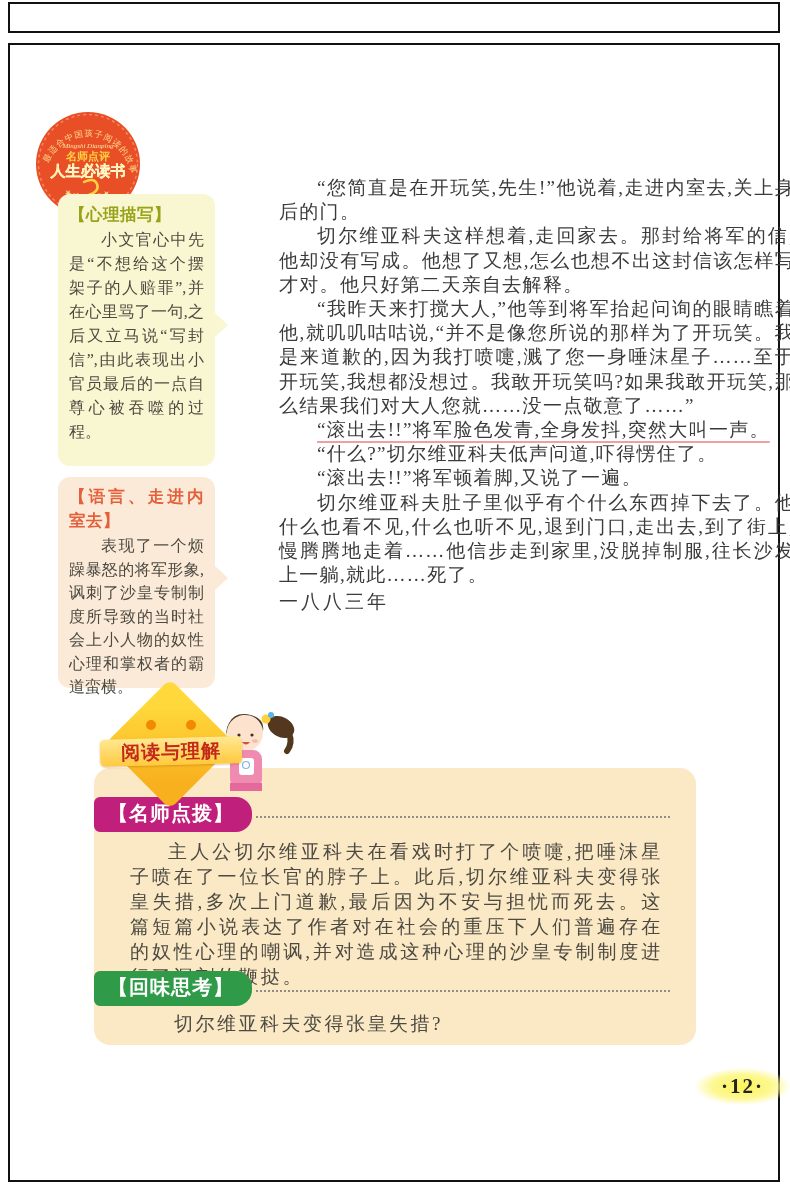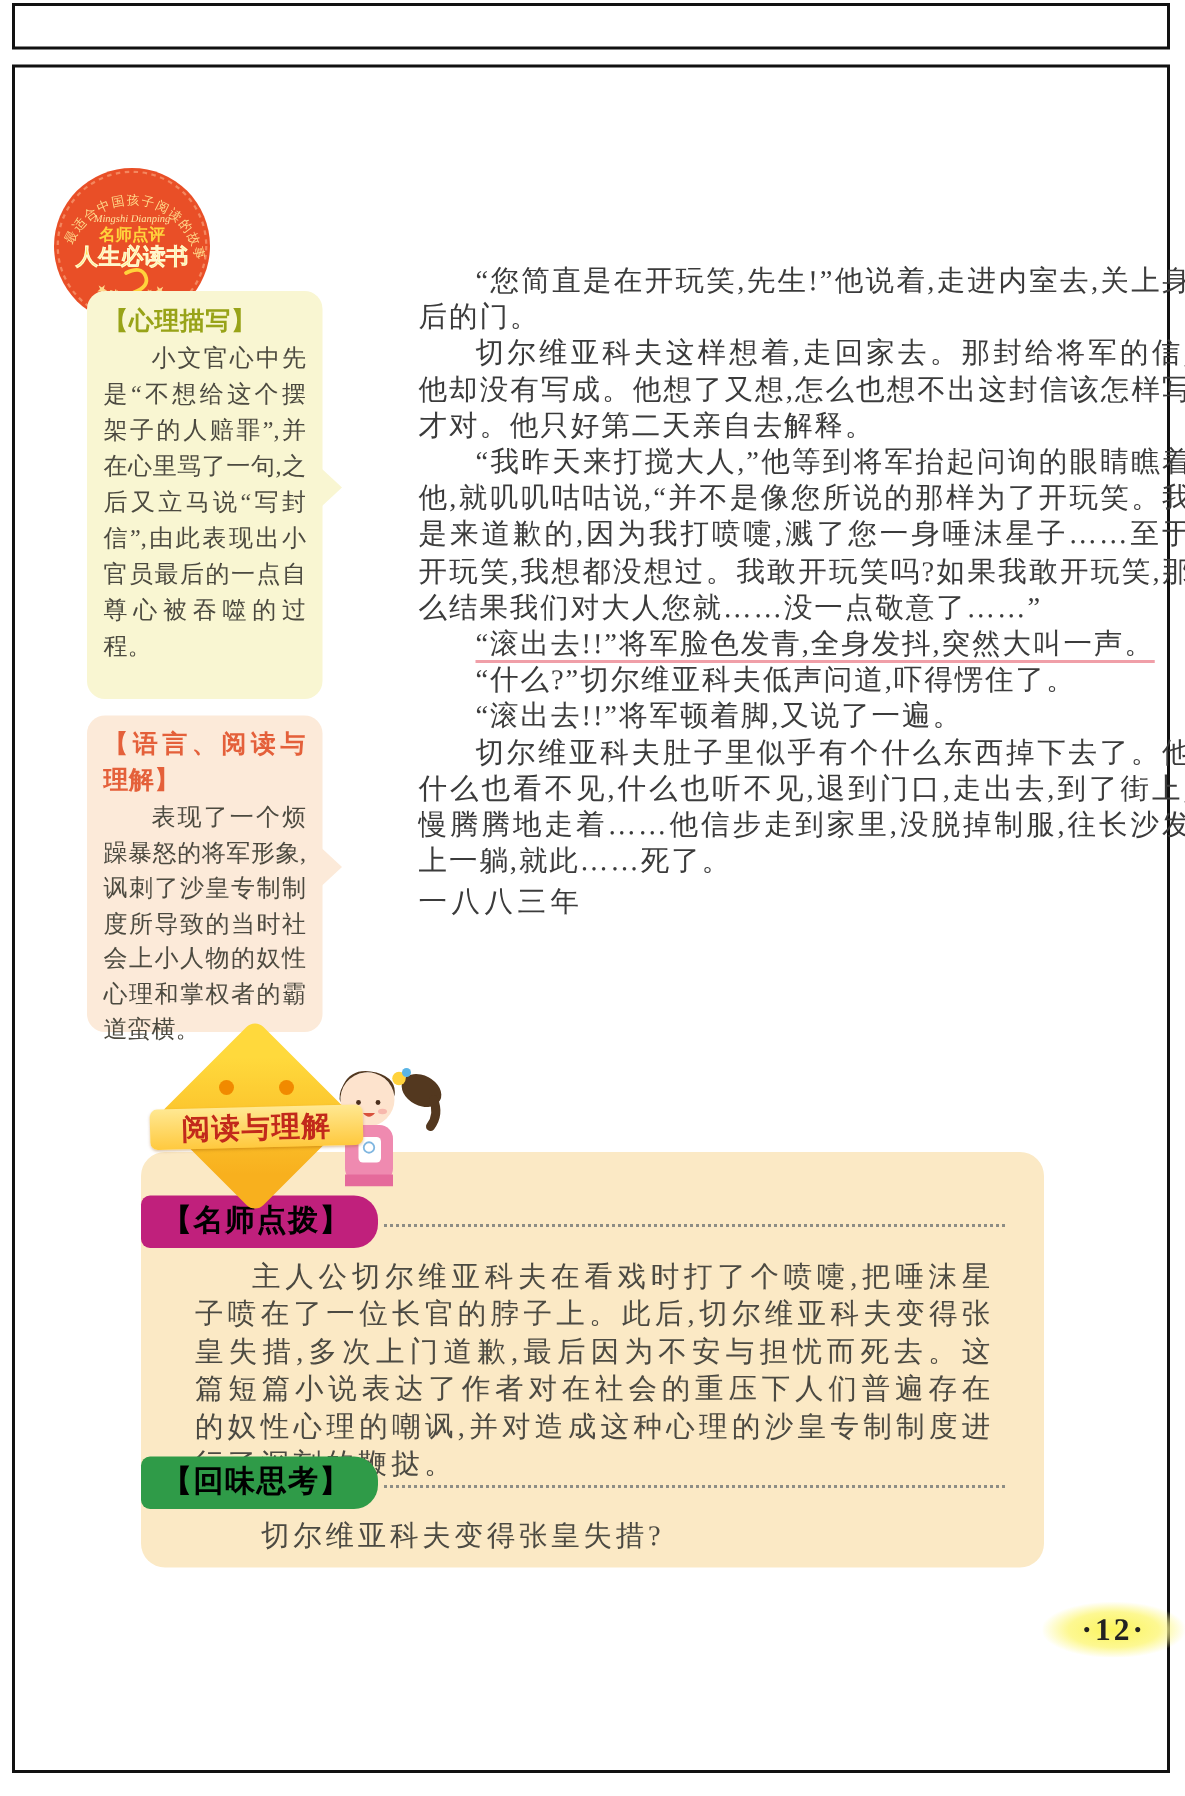--- a/index.html
+++ b/index.html
@@ -49,21 +49,21 @@
             transform:rotate(-1.5deg); box-shadow:0 1px 2px rgba(150,80,0,.35); }
   #ribbon span { font-family:"Liberation Sans","DejaVu Sans",sans-serif; font-weight:bold;
                  font-size:19px; color:#c2291b; letter-spacing:1px; }
 
   #girl { position:absolute; left:197px; top:695px; width:106px; height:96px; z-index:4; }
 
   
   #review-box { position:absolute; left:94px; top:768px; width:602px; height:277px;
                 background:#fbe9c5; border-radius:16px; z-index:2; }
   .pill-row { position:absolute; left:0; right:26px; display:flex; align-items:center; }
-  .pill { font-family:"Liberation Sans","DejaVu Sans",sans-serif; font-weight:bold; color:#000000;
+  .pill { font-family:"Liberation Sans","DejaVu Sans",sans-serif; font-weight:bold; color:#ffffff;
           font-size:20px; letter-spacing:1px; padding:3px 18px 5px 14px;
           border-radius:6px 16px 16px 6px; white-space:nowrap; }
   .leader { flex:1; border-bottom:2px dotted #8d8d85; margin-left:4px; transform:translateY(2px); }
   #expert-row { top:29px; } #expert-row .pill { background:#c0207c; }
   #think-row { top:203px; } #think-row .pill { background:#2f9b48; }
   #expert-body { position:absolute; top:71px; left:36px; right:33px; font-size:19px;
                  line-height:25px; letter-spacing:2.8px; color:#4c4a42; text-indent:2em; text-align:justify; }
   #think-question { position:absolute; top:243px; left:80px; right:33px; font-size:19px;
                     letter-spacing:2.5px; color:#4c4a42; }
 
@@ -101,21 +101,21 @@
 </div>
 
 <div id="bubble-psych" class="bubble">
   <div class="tail"></div>
   <div class="bubble-title">【心理描写】</div>
   <div class="bubble-body">小文官心中先是“不想给这个摆架子的人赔罪”,并在心里骂了一句,之后又立马说“写封信”,由此表现出小官员最后的一点自尊心被吞噬的过程。</div>
 </div>
 
 <div id="bubble-lang" class="bubble">
   <div class="tail"></div>
-  <div class="bubble-title">【语言、阅读与理解】</div>
+  <div class="bubble-title">【语言、走进内室去】</div>
   <div class="bubble-body">表现了一个烦躁暴怒的将军形象,讽刺了沙皇专制制度所导致的当时社会上小人物的奴性心理和掌权者的霸道蛮横。</div>
 </div>
 
 <div id="story">
   <p>“您简直是在开玩笑,先生!”他说着,走进内室去,关上身后的门。</p>
   <p>切尔维亚科夫这样想着,走回家去。那封给将军的信,他却没有写成。他想了又想,怎么也想不出这封信该怎样写才对。他只好第二天亲自去解释。</p>
   <p>“我昨天来打搅大人,”他等到将军抬起问询的眼睛瞧着他,就叽叽咕咕说,“并不是像您所说的那样为了开玩笑。我是来道歉的,因为我打喷嚏,溅了您一身唾沫星子……至于开玩笑,我想都没想过。我敢开玩笑吗?如果我敢开玩笑,那么结果我们对大人您就……没一点敬意了……”</p>
   <p class="u">“滚出去!!”将军脸色发青,全身发抖,突然大叫一声。</p>
   <p>“什么?”切尔维亚科夫低声问道,吓得愣住了。</p>
   <p>“滚出去!!”将军顿着脚,又说了一遍。</p>

